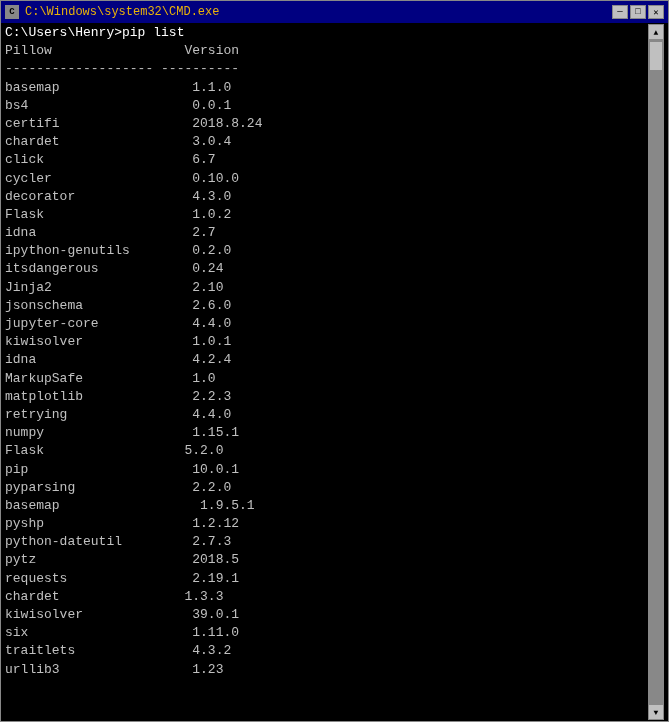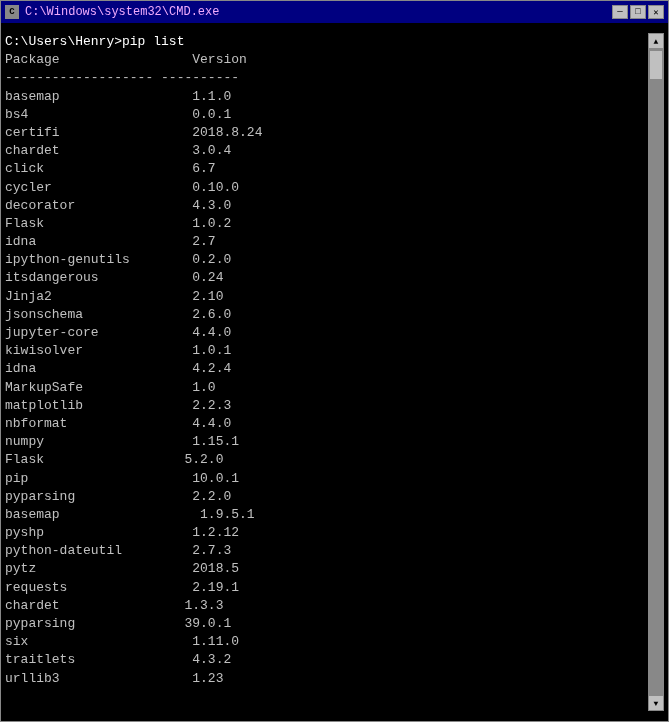--- a/index.html
+++ b/index.html
@@ -39,21 +39,21 @@
       background: #888;
       display: flex;
       align-items: center;
       justify-content: center;
       font-size: 9px;
       color: #000;
       font-weight: bold;
     }
     .title-bar-title {
       font-size: 12px;
-      color: #f0abfc;
+      color: #eab308;
     }
     .title-bar-buttons {
       display: flex;
       gap: 2px;
     }
     .title-btn {
       width: 16px;
       height: 14px;
       background: #c0c0c0;
       border: 1px solid #888;
@@ -62,21 +62,21 @@
       justify-content: center;
       font-size: 9px;
       color: #000;
       cursor: pointer;
     }
     .terminal-body {
       background: #000;
       color: #c0c0c0;
       flex: 1;
       overflow: hidden;
-      padding: 10px 4px;
+      padding: 1px 4px;
       position: relative;
       display: flex;
     }
     .terminal-content {
       flex: 1;
       overflow: hidden;
     }
     .scrollbar {
       width: 16px;
       background: #c0c0c0;
@@ -130,52 +130,52 @@
     </div>
     <div class="title-bar-buttons">
       <div class="title-btn">─</div>
       <div class="title-btn">□</div>
       <div class="title-btn">✕</div>
     </div>
   </div>
   <div class="terminal-body">
     <div class="terminal-content" id="term-content">
     <div class="line line-white">C:\Users\Henry&gt;pip list</div>
-        <div class="line">Package                 Version</div>
+        <div class="line">Pillow                 Version</div>
         <div class="line">------------------- ----------</div>
         <div class="line">basemap                 1.1.0</div>
         <div class="line">bs4                     0.0.1</div>
         <div class="line">certifi                 2018.8.24</div>
         <div class="line">chardet                 3.0.4</div>
         <div class="line">click                   6.7</div>
         <div class="line">cycler                  0.10.0</div>
         <div class="line">decorator               4.3.0</div>
         <div class="line">Flask                   1.0.2</div>
         <div class="line">idna                    2.7</div>
         <div class="line">ipython-genutils        0.2.0</div>
         <div class="line">itsdangerous            0.24</div>
         <div class="line">Jinja2                  2.10</div>
         <div class="line">jsonschema              2.6.0</div>
         <div class="line">jupyter-core            4.4.0</div>
         <div class="line">kiwisolver              1.0.1</div>
         <div class="line">idna                    4.2.4</div>
         <div class="line">MarkupSafe              1.0</div>
         <div class="line">matplotlib              2.2.3</div>
-        <div class="line">nbformat                4.4.0</div>
+        <div class="line">retrying                4.4.0</div>
         <div class="line">numpy                   1.15.1</div>
         <div class="line">Flask                  5.2.0</div>
         <div class="line">pip                     10.0.1</div>
         <div class="line">pyparsing               2.2.0</div>
         <div class="line">basemap                  1.9.5.1</div>
         <div class="line">pyshp                   1.2.12</div>
         <div class="line">python-dateutil         2.7.3</div>
         <div class="line">pytz                    2018.5</div>
         <div class="line">requests                2.19.1</div>
         <div class="line">chardet                1.3.3</div>
-        <div class="line">pyparsing              39.0.1</div>
+        <div class="line">kiwisolver              39.0.1</div>
         <div class="line">six                     1.11.0</div>
         <div class="line">traitlets               4.3.2</div>
         <div class="line">urllib3                 1.23</div>
       </div>
     <div class="scrollbar">
       <div class="scrollbar-arrow">▲</div>
       <div class="scrollbar-track">
         <div class="scrollbar-thumb"></div>
       </div>
       <div class="scrollbar-arrow">▼</div>

